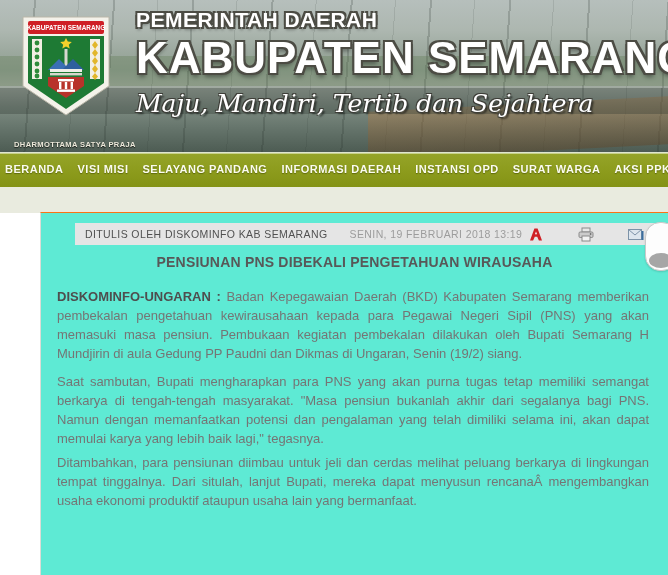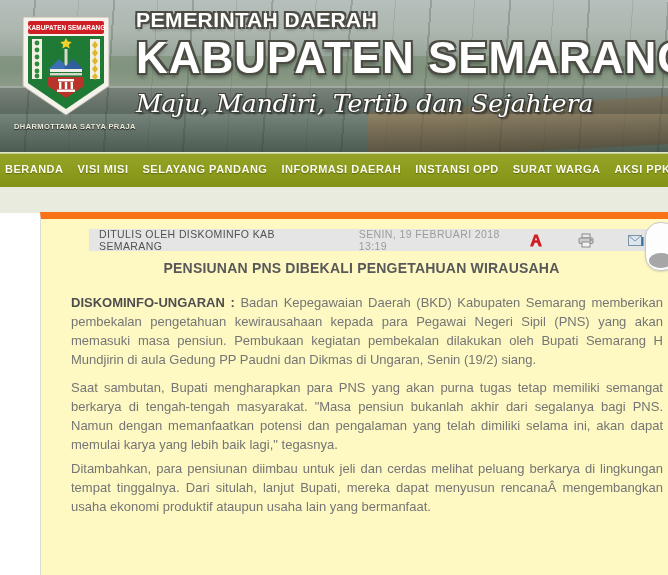--- a/index.html
+++ b/index.html
@@ -33,21 +33,21 @@
     background:linear-gradient(180deg,rgba(176,128,76,.45),rgba(96,72,44,.5));
     transform:skewY(-3deg);
   }
   .veg{ 
     position:absolute;left:0;right:0;top:56px;height:30px;
     background:rgba(98,122,84,.35);
   }
 
   .logo-wrap{position:absolute;left:14px;top:14px;width:104px;text-align:center;z-index:3;}
   .logo-motto{
-    display:block;margin-top:0;font-size:7.5px;font-weight:bold;letter-spacing:.4px;
+    display:block;margin-top:18px;font-size:7.5px;font-weight:bold;letter-spacing:.4px;
     color:#ece8da;text-shadow:0 1px 1px rgba(20,25,20,.9);white-space:nowrap;
   }
 
   .h-text{position:absolute;left:136px;top:8px;right:0;z-index:2;white-space:nowrap;}
   .h-line1{
     font-size:21px;font-weight:bold;color:#fff;letter-spacing:.5px;
     text-shadow:-2px -2px 0 #4c4c44,2px -2px 0 #4c4c44,-2px 2px 0 #4c4c44,2px 2px 0 #4c4c44,0 3px 3px rgba(0,0,0,.35);
   }
   .h-line2{
     font-size:44px;font-weight:bold;color:#fff;letter-spacing:1px;margin-top:1px;
@@ -69,22 +69,22 @@
   .nav-item{
     font-size:11px;font-weight:bold;letter-spacing:.5px;color:#fbfcf0;
     margin-right:14px;padding:9px 0;cursor:pointer;
     text-shadow:0 1px 1px rgba(70,80,0,.65);
   }
 
   
   .page-strip{height:26px;background:#e9ebdf;}
   .panel{
     position:absolute;left:40px;top:212px;right:0;bottom:0;
-    background:#fef9c3;border-left:1px solid #dcdcd6;border-top:7px solid #f97316;
-    padding:10px 0 0 30px;box-sizing:border-box;
+    background:#5eead4;border-left:1px solid #dcdcd6;border-top:1px solid #f97316;
+    padding:10px 0 0 16px;box-sizing:border-box;
   }
 
   .meta-bar{
     margin-left:18px;height:22px;background:#e5e5e5;
     display:flex;align-items:center;padding:0 10px;box-sizing:border-box;
   }
   .meta-byline{font-size:10.5px;color:#515151;letter-spacing:.4px;}
   .meta-date{font-size:10.5px;color:#9c9c9c;letter-spacing:.4px;margin-left:22px;}
   .meta-icons{margin-left:auto;display:flex;align-items:center;gap:34px;padding-right:14px;}
   .meta-icons .ic{width:16px;height:15px;display:inline-block;cursor:pointer;}

